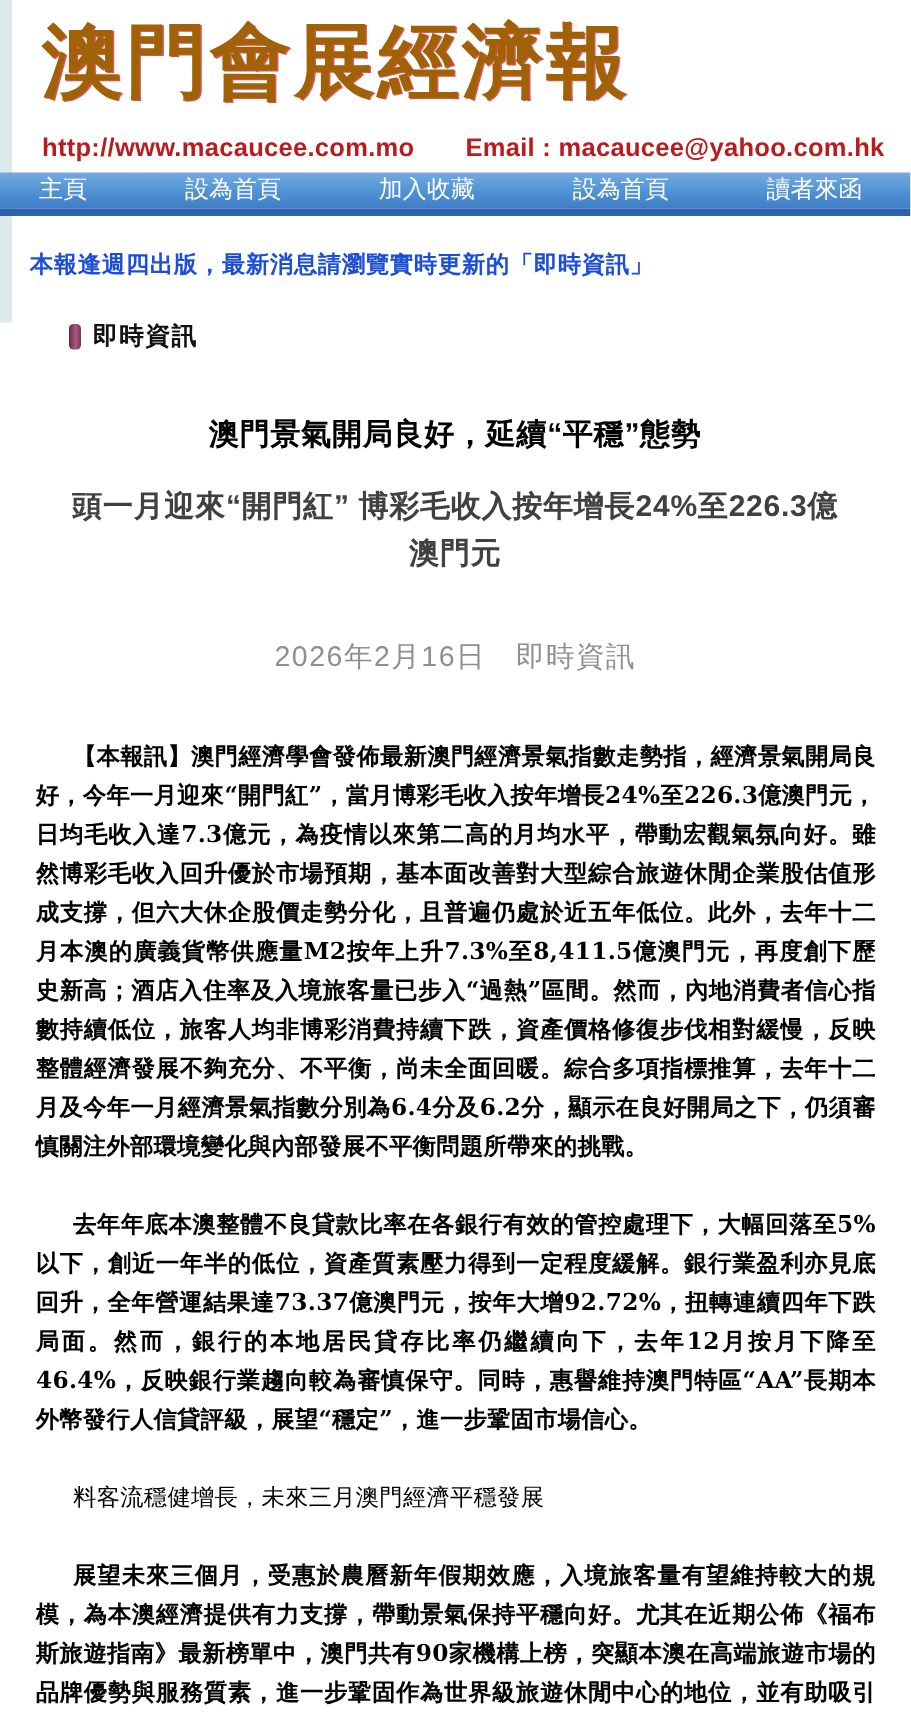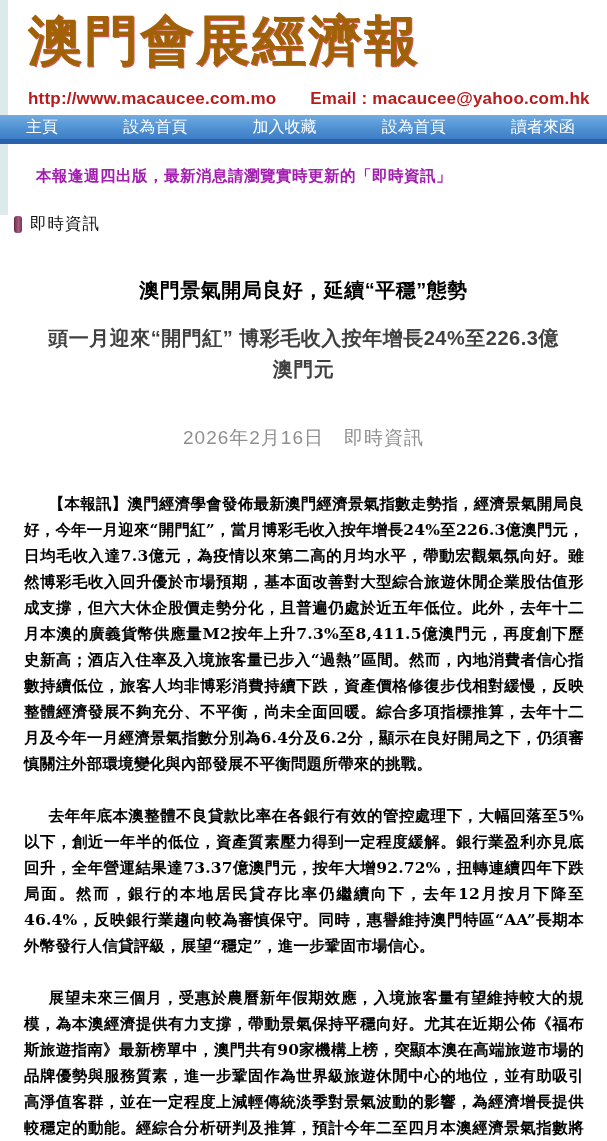--- a/index.html
+++ b/index.html
@@ -82,33 +82,34 @@
     font-size: 16px;
     line-height: 24px;
     cursor: pointer;
     white-space: nowrap;
     font-family: "Liberation Sans", sans-serif;
   }
 
   
   .notice {
     position: relative; z-index: 1;
-    padding: 22px 20px 0 36px;
+    padding: 22px 20px 0 20px;
     font-size: 15.5px;
     font-weight: bold;
-    color: #a21caf;
+    color: #1d4ed8;
     letter-spacing: 0.5px;
   }
 
   
   .section-header {
     position: relative; z-index: 1;
     display: flex;
     align-items: center;
-    padding: 26px 0 0 14px;
+    padding: 26px 0 0 46px;
+    font-weight: bold;
   }
   .section-bar {
     width: 8px;
     height: 17px;
     border-radius: 3px;
     background: linear-gradient(to right, #6d2547, #a85a80 55%, #7c3158);
     margin-right: 8px;
   }
   .section-label {
     font-size: 16.5px;
@@ -188,14 +189,15 @@
   <span class="section-label">即時資訊</span>
 </div>
 
 <h1 class="article-title">澳門景氣開局良好，延續“平穩”態勢</h1>
 <h2 class="article-subtitle">頭一月迎來“開門紅” 博彩毛收入按年增長24%至226.3億澳門元</h2>
 <div class="article-meta">2026年2月16日　即時資訊</div>
 
 <div class="article-body">
   <p class="para">【本報訊】澳門經濟學會發佈最新澳門經濟景氣指數走勢指，經濟景氣開局良好，今年一月迎來“開門紅”，當月博彩毛收入按年增長24%至226.3億澳門元，日均毛收入達7.3億元，為疫情以來第二高的月均水平，帶動宏觀氣氛向好。雖然博彩毛收入回升優於市場預期，基本面改善對大型綜合旅遊休閒企業股估值形成支撐，但六大休企股價走勢分化，且普遍仍處於近五年低位。此外，去年十二月本澳的廣義貨幣供應量M2按年上升7.3%至8,411.5億澳門元，再度創下歷史新高；酒店入住率及入境旅客量已步入“過熱”區間。然而，內地消費者信心指數持續低位，旅客人均非博彩消費持續下跌，資產價格修復步伐相對緩慢，反映整體經濟發展不夠充分、不平衡，尚未全面回暖。綜合多項指標推算，去年十二月及今年一月經濟景氣指數分別為6.4分及6.2分，顯示在良好開局之下，仍須審慎關注外部環境變化與內部發展不平衡問題所帶來的挑戰。</p>
   <p class="para">去年年底本澳整體不良貸款比率在各銀行有效的管控處理下，大幅回落至5%以下，創近一年半的低位，資產質素壓力得到一定程度緩解。銀行業盈利亦見底回升，全年營運結果達73.37億澳門元，按年大增92.72%，扭轉連續四年下跌局面。然而，銀行的本地居民貸存比率仍繼續向下，去年12月按月下降至46.4%，反映銀行業趨向較為審慎保守。同時，惠譽維持澳門特區“AA”長期本外幣發行人信貸評級，展望“穩定”，進一步鞏固市場信心。</p>
+  <p class="subheading">料客流穩健增長，未來三月澳門經濟平穩發展</p>
   <p class="para">展望未來三個月，受惠於農曆新年假期效應，入境旅客量有望維持較大的規模，為本澳經濟提供有力支撐，帶動景氣保持平穩向好。尤其在近期公佈《福布斯旅遊指南》最新榜單中，澳門共有90家機構上榜，突顯本澳在高端旅遊市場的品牌優勢與服務質素，進一步鞏固作為世界級旅遊休閒中心的地位，並有助吸引高淨值客群，並在一定程度上減輕傳統淡季對景氣波動的影響，為經濟增長提供較穩定的動能。經綜合分析研判及推算，預計今年二至四月本澳經濟景氣指數將維持在6.1至6.3分區間，整體景氣將延續“平穩”的發展態勢。</p>
 </div>
 
 </body></html>

